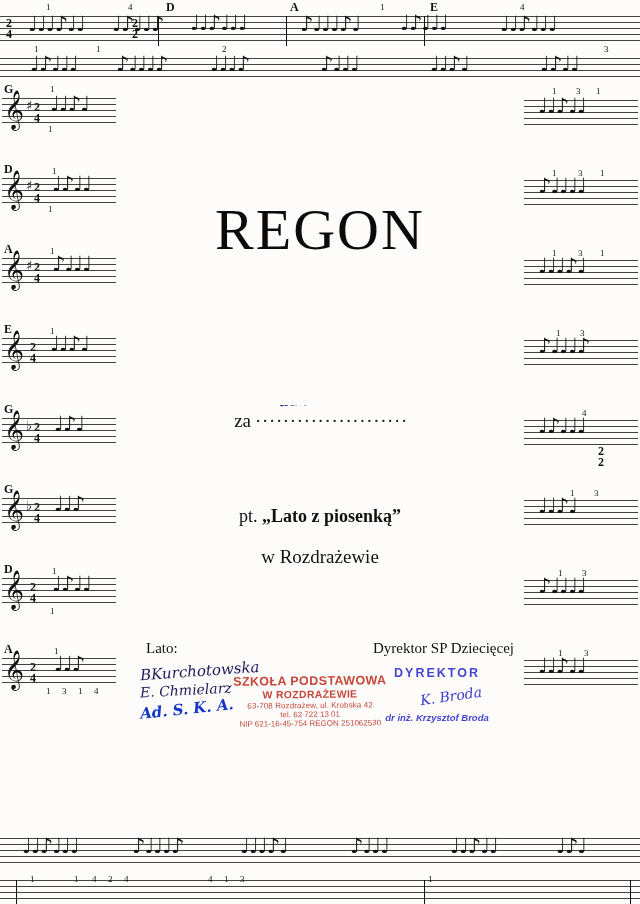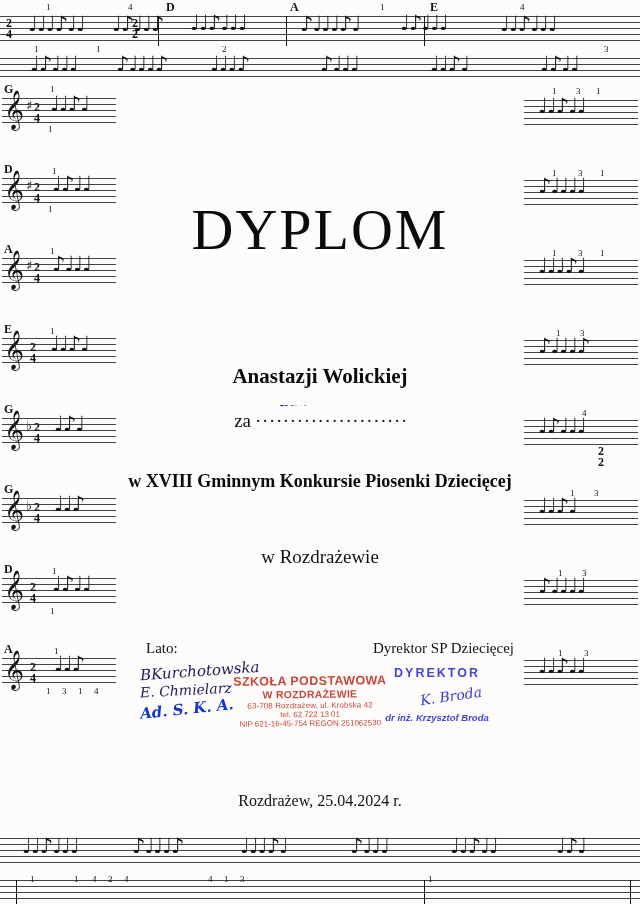--- a/index.html
+++ b/index.html
@@ -607,35 +607,37 @@
           <i></i>
         </div>
     </div>
     <div class="notegroup" style="left:16px;top:578px;">♩♩♪♩♩</div>
     <div class="tinynum" style="left:36px;top:570px;">1</div>
     <div class="tinynum" style="left:62px;top:570px;">3</div>
   </div>
 
   <div id="content">
 
-    <div class="title">DYPLOM</div>
-
-
-    <div class="recipient">Anastazji Wolickiej</div>
+    <div class="title">REGON</div>
+
+
 
     <div class="za-line">
       <span>za</span>
       <span class="dots">
         <span>................................</span>
         <span class="handwritten">udział</span>
       </span>
     </div>
 
-    <div class="contest">w XVIII Gminnym Konkursie Piosenki Dziecięcej</div>
-
+
+    <div class="subtitle">
+      <span>pt.</span>
+      <b>„Lato z piosenką”</b>
+    </div>
 
     <div class="place">w Rozdrażewie</div>
 
     <div class="jury-label">Lato:</div>
     <div class="director-label">Dyrektor SP Dziecięcej</div>
 
     <div class="sig sig1">BKurchotowska</div>
     <div class="sig sig2">E. Chmielarz</div>
     <div class="sig sig3">Ad. S. K. A.</div>
     <div class="sig sig4">K. Broda</div>
@@ -646,15 +648,14 @@
       <div class="l3">63-708 Rozdrażew, ul. Krobska 42</div>
       <div class="l4">tel. 62 722 13 01</div>
       <div class="l5">NIP 621-16-45-754    REGON 251062530</div>
     </div>
 
     <div class="dir-stamp">
       <div class="d1">DYREKTOR</div>
       <div class="d2">dr inż. Krzysztof Broda</div>
     </div>
 
-    <div class="datetext">Rozdrażew, 25.04.2024 r.</div>
   </div>
 </div>
 
 </body></html>

